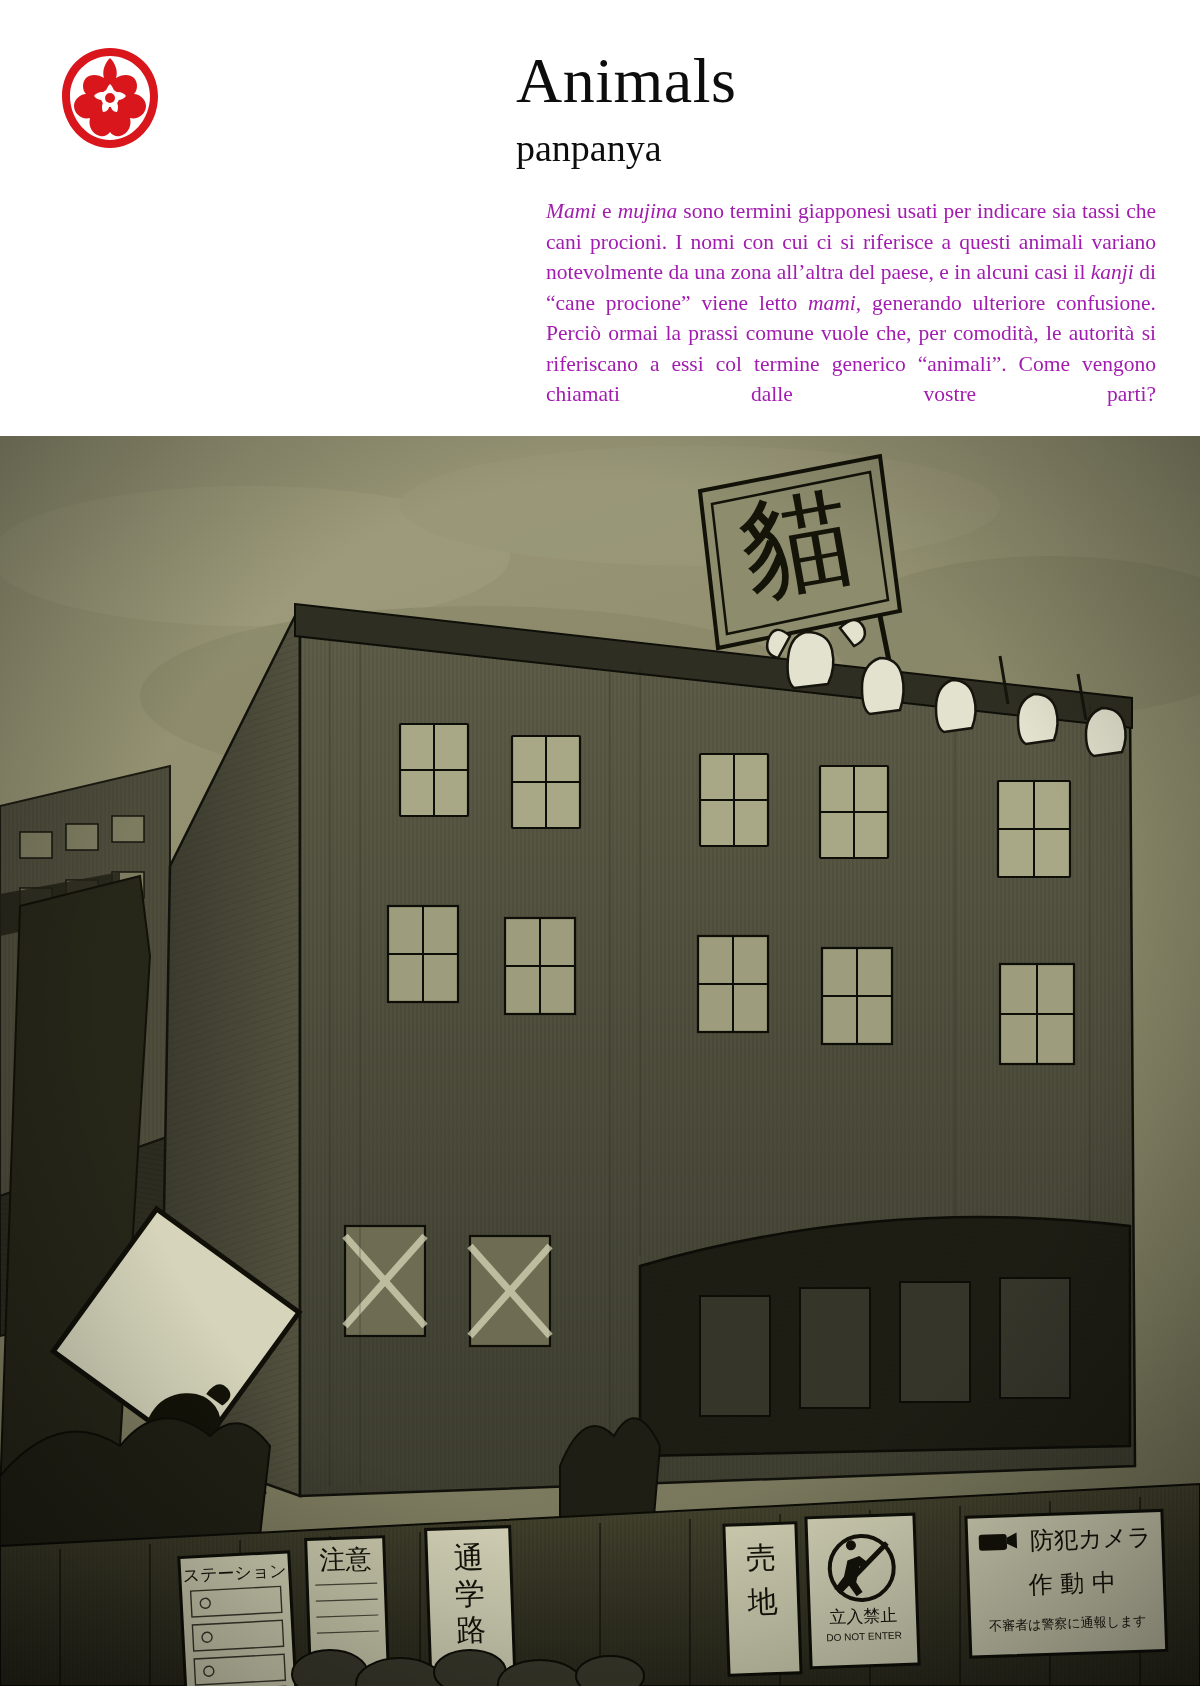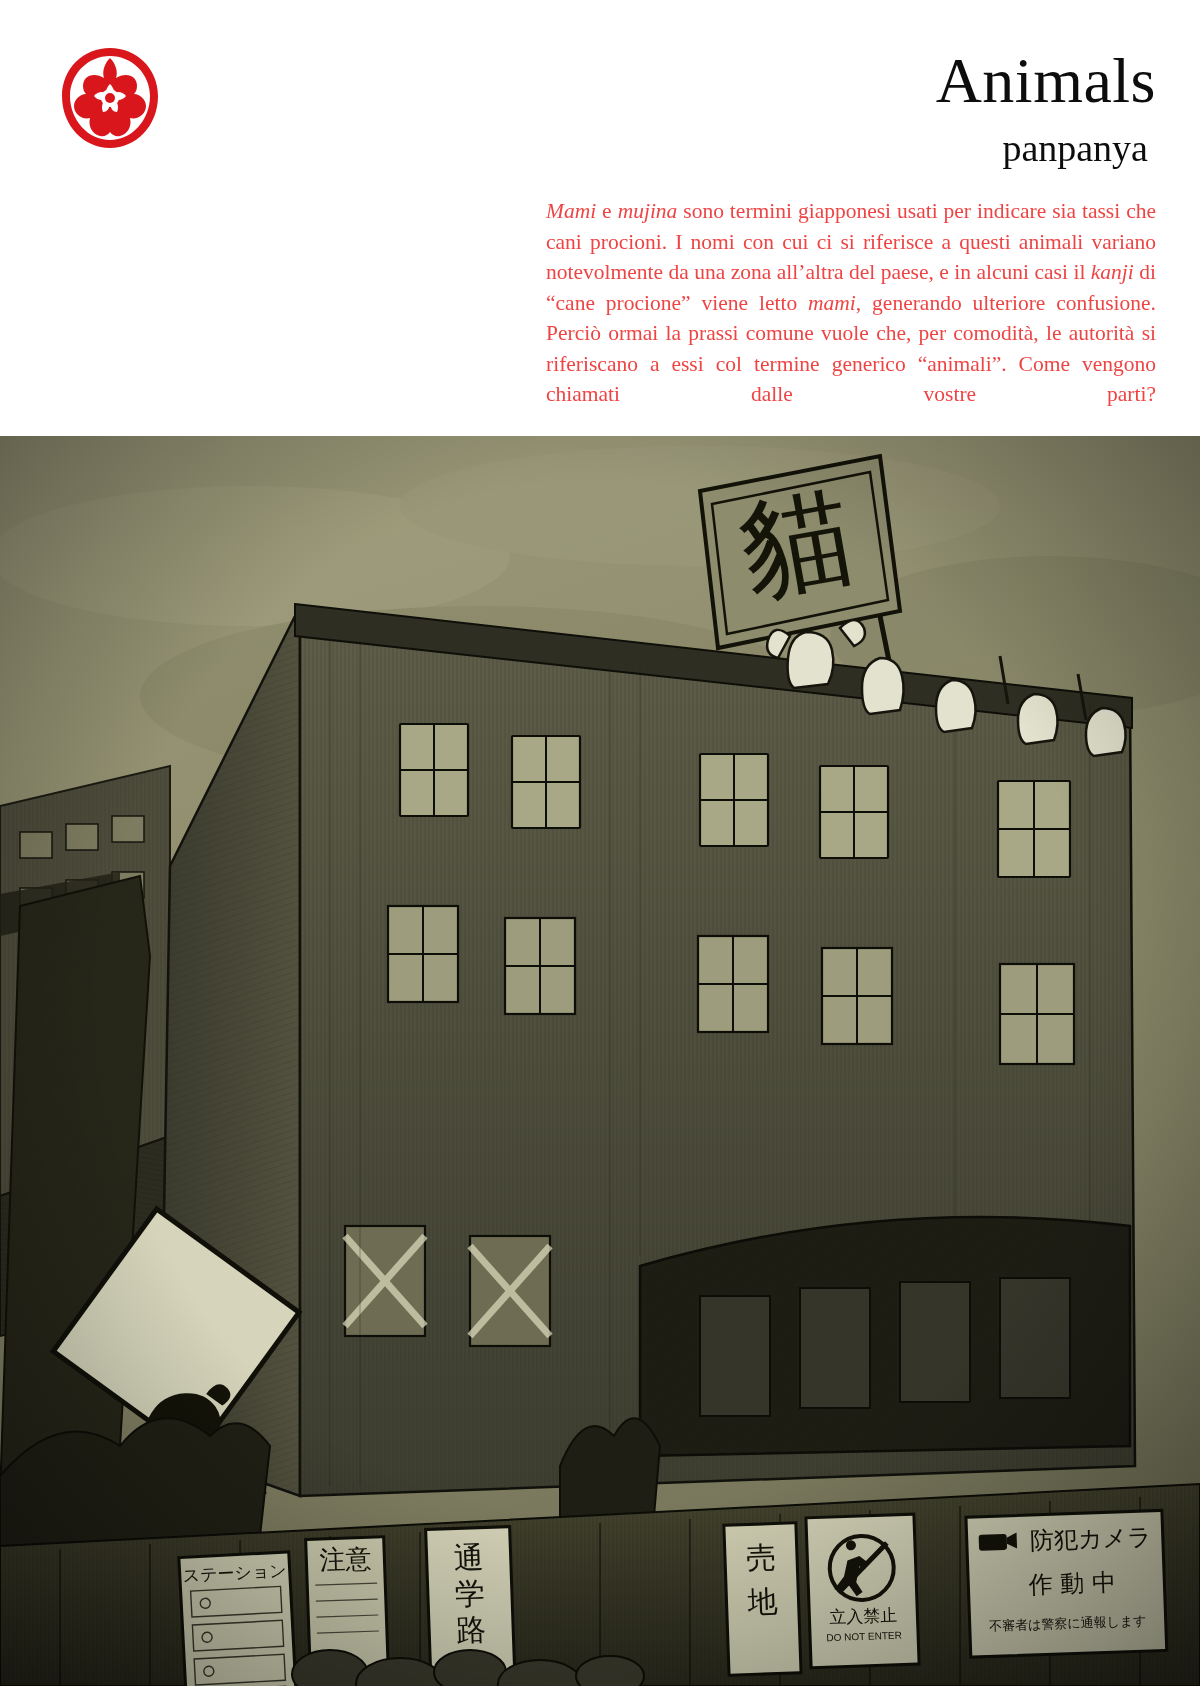--- a/index.html
+++ b/index.html
@@ -31,21 +31,21 @@
     width: 104px;
     height: 104px;
   }
   .logo svg { display: block; }
 
   .title-block {
     position: absolute;
     right: 44px;
     top: 46px;
     width: 640px;
-    text-align: right;
+    text-align: left;
   }
   .book-title {
     font-family: "Liberation Serif", serif;
     font-size: 64px;
     line-height: 70px;
     color: #0d0d0d;
     letter-spacing: 0.5px;
     margin: 0;
     font-weight: normal;
   }
@@ -61,21 +61,21 @@
   .blurb {
     position: absolute;
     right: 44px;
     top: 196px;
     width: 610px;
     text-align: justify;
     text-align-last: justify;
     font-family: "Liberation Serif", serif;
     font-size: 21.5px;
     line-height: 30.5px;
-    color: #ef4444;
+    color: #a21caf;
   }
   .blurb i { font-style: italic; }
 
   
   .art {
     position: absolute;
     left: 0;
     top: 436px;
     width: 1200px;
     height: 1250px;

